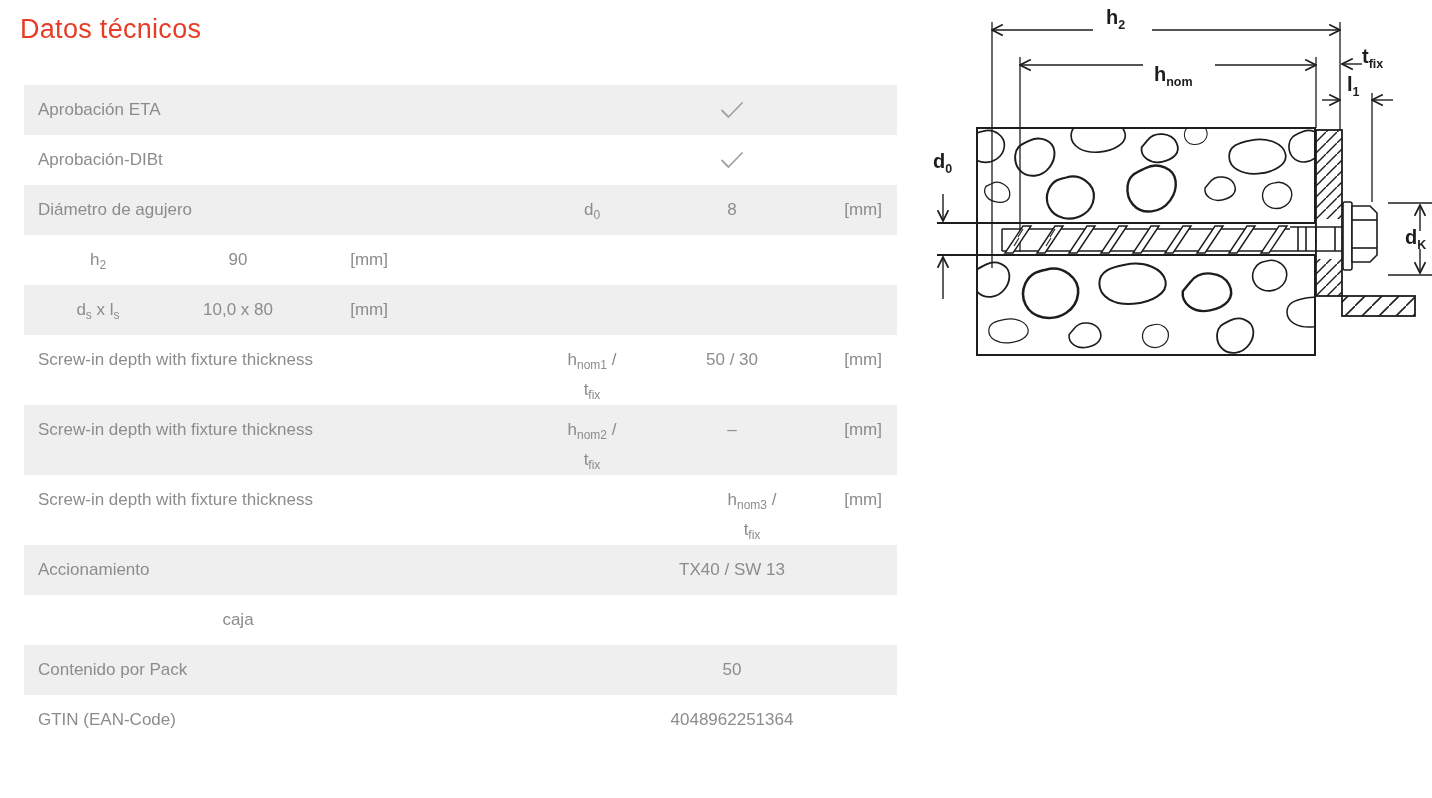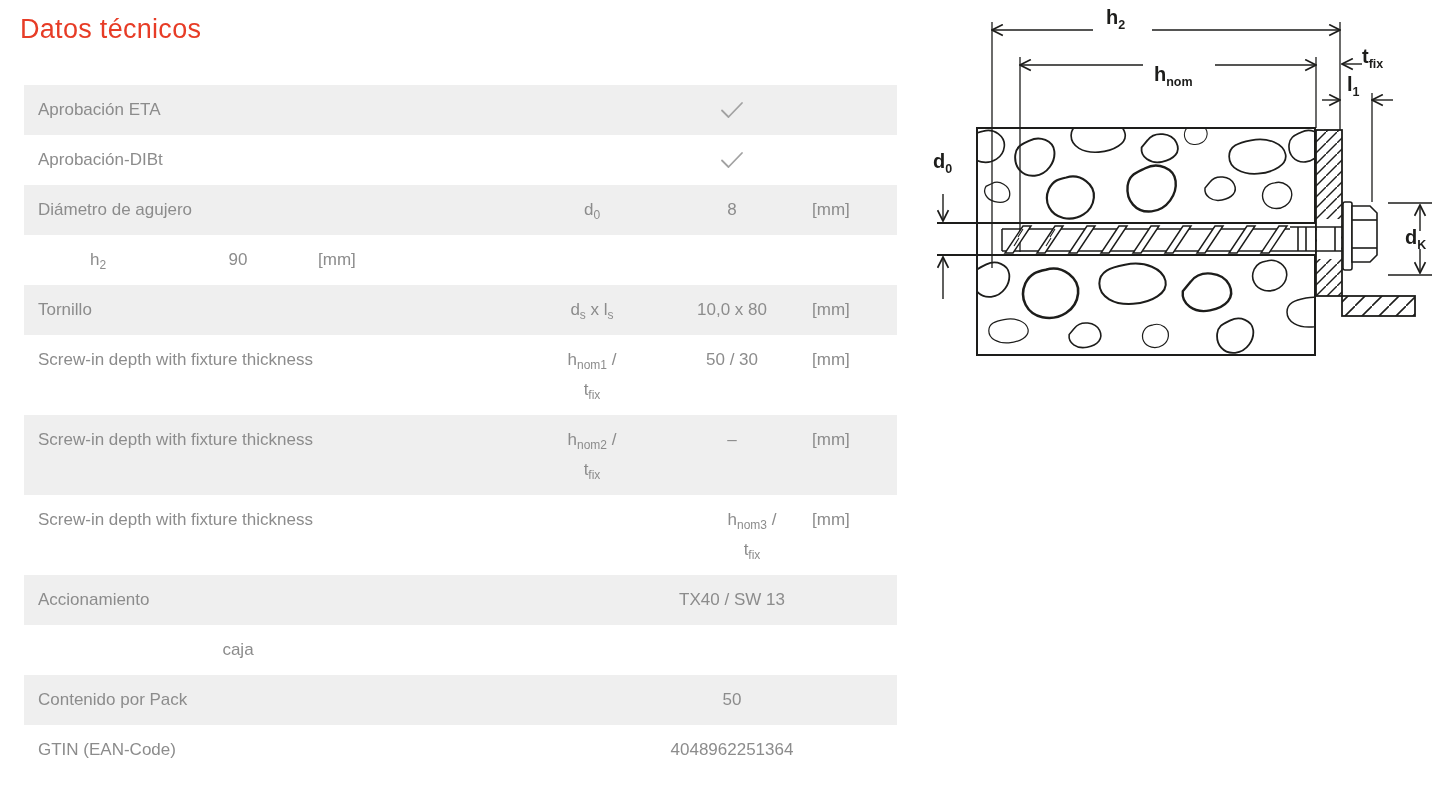--- a/index.html
+++ b/index.html
@@ -16,28 +16,28 @@
     background:#ffffff;font-family:"Liberation Sans",sans-serif;
   }
   .title{
     position:absolute;left:12px;top:6px;margin:8px;
     font-size:27px;font-weight:400;color:var(--accent);letter-spacing:.3px;
   }
   
   .table{position:absolute;left:24px;top:85px;width:873px}
   .t-row{
     display:flex;align-items:flex-start;
-    padding:10px 15px 10px 14px;min-height:50px;
+    padding:10px 15px 0 14px;min-height:50px;
     color:var(--txt);font-size:17px;line-height:30px;
   }
   .t-row.shade{background:var(--rowbg)}
   .c-label{flex:1;padding-right:12px}
   .c-sym{width:120px;text-align:center}
   .c-val{width:160px;text-align:center}
-  .c-unit{width:70px;}
+  .c-unit{width:70px;text-align:right}
   sub{font-size:12px;line-height:0}
   .check{display:inline-flex;align-items:center;height:30px;vertical-align:top}
   .check svg polyline{stroke:var(--check)}
   
   .diagram{position:absolute;left:930px;top:0;width:502px;height:400px}
   .diagram svg{position:absolute;left:0;top:0}
   .dlab{
     position:absolute;font-weight:700;font-size:20px;color:var(--line);
     line-height:1;white-space:nowrap;
   }
@@ -90,21 +90,20 @@
         <div class="c-unit">[mm]</div>
       </div>
       <div class="t-row">
         <div class="c-sym">
           <div>h<sub>2</sub></div>
         </div>
         <div class="c-val">90</div>
         <div class="c-unit">[mm]</div>
       </div>
       <div class="t-row shade">
-        <div class="c-label">Tornillo</div>
         <div class="c-sym">
           <div>d<sub>s</sub> x l<sub>s</sub></div>
         </div>
         <div class="c-val">10,0 x 80</div>
         <div class="c-unit">[mm]</div>
       </div>
       <div class="t-row">
         <div class="c-label">Screw-in depth with fixture thickness</div>
         <div class="c-sym">
           <div>h<sub>nom1</sub> /</div>

